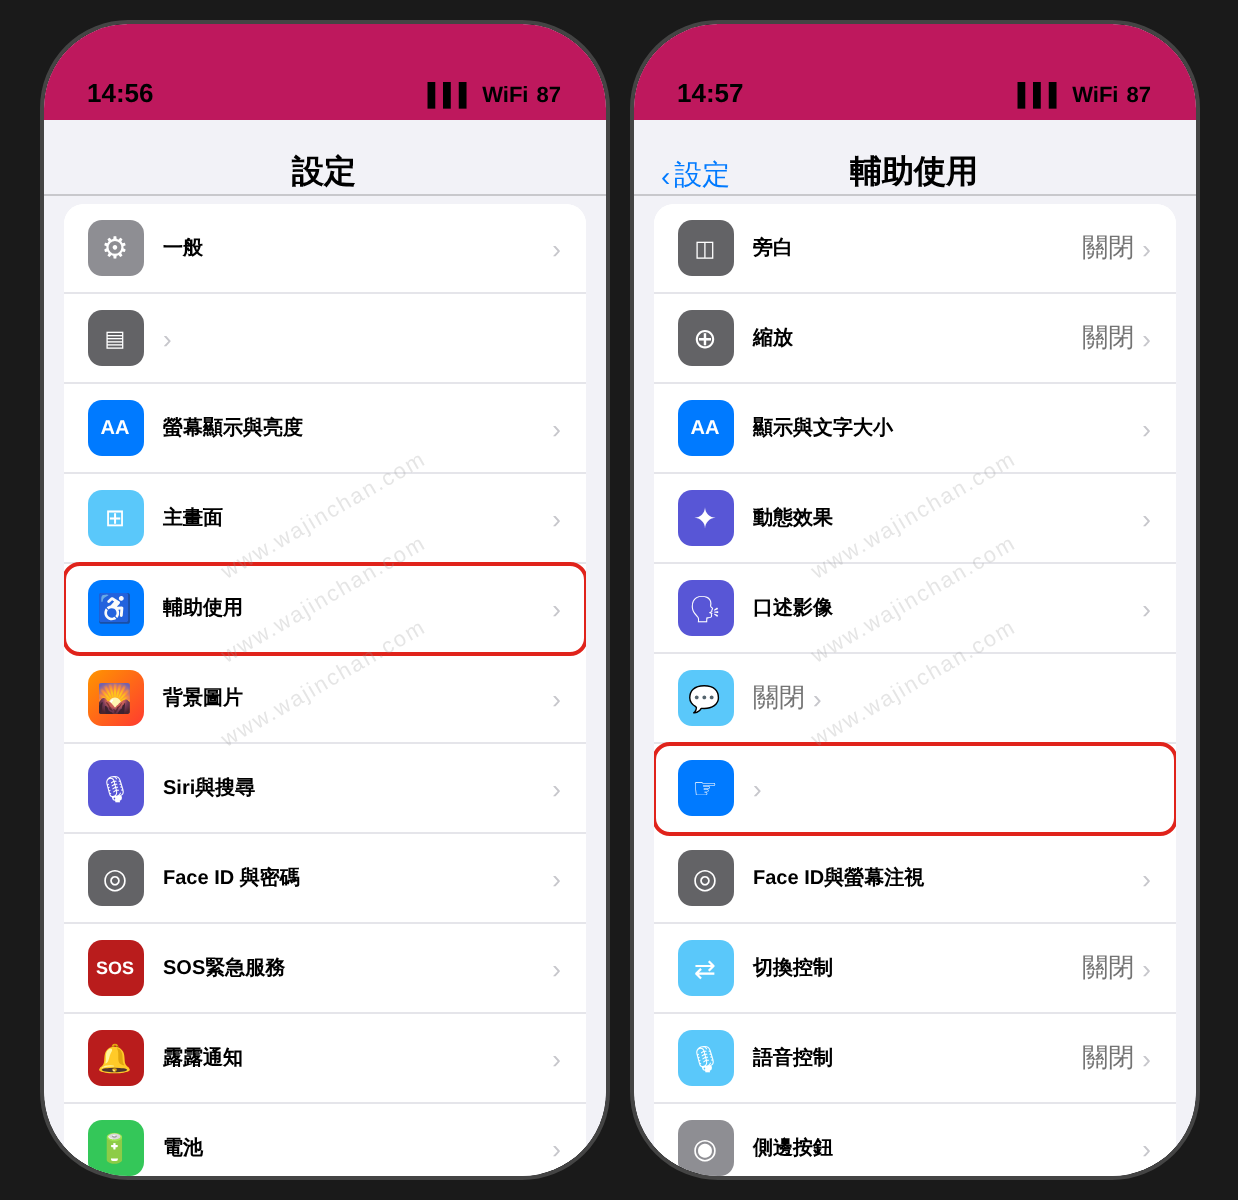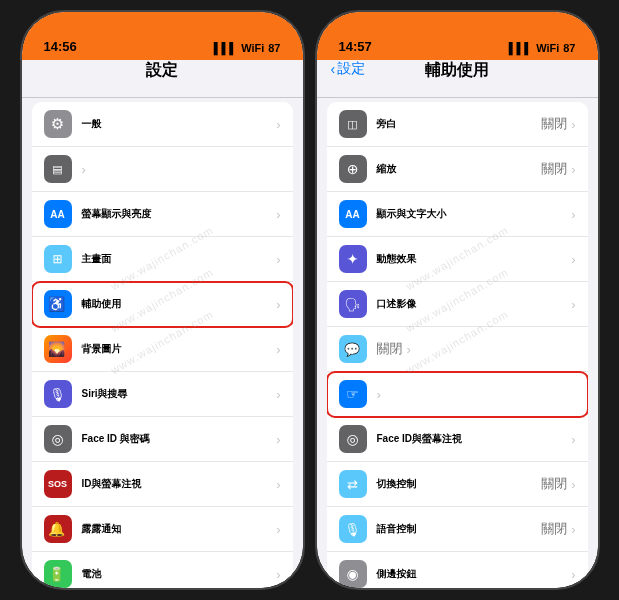--- a/index.html
+++ b/index.html
@@ -30,21 +30,21 @@
       background: #f2f2f7;
       border-radius: 42px;
       overflow: hidden;
       display: flex;
       flex-direction: column;
       position: relative;
     }
     
     .status-bar {
       height: 48px;
-      background: #f97316;
+      background: #be185d;
       display: flex;
       align-items: flex-end;
       justify-content: space-between;
       padding: 0 22px 6px;
       flex-shrink: 0;
       position: relative;
     }
     .notch {
       position: absolute;
       top: 0;
@@ -70,21 +70,21 @@
     .status-icons span {
       font-size: 11px;
       font-weight: 600;
       color: #000;
     }
     
     .nav-bar {
       height: 38px;
       background: #f2f2f7;
       display: flex;
-      align-items: flex-start;
+      align-items: flex-end;
       justify-content: center;
       border-bottom: 1px solid #c8c8cc;
       flex-shrink: 0;
       position: relative;
     }
     .nav-bar-title {
       font-size: 16px;
       font-weight: 600;
       color: #000;
     }
@@ -244,21 +244,21 @@
           <span class="row-label">Siri與搜尋</span>
           <span class="chevron">›</span>
         </div>
         <div class="settings-row">
           <div class="row-icon icon-gray2" style="font-size:14px">◎</div>
           <span class="row-label">Face ID 與密碼</span>
           <span class="chevron">›</span>
         </div>
         <div class="settings-row">
           <div class="row-icon icon-red" style="font-size:9px;font-weight:700">SOS</div>
-          <span class="row-label">ID與螢幕注視</span>
+          <span class="row-label">SOS緊急服務</span>
           <span class="chevron">›</span>
         </div>
         <div class="settings-row">
           <div class="row-icon icon-red" style="font-size:14px">🔔</div>
           <span class="row-label">露露通知</span>
           <span class="chevron">›</span>
         </div>
         <div class="settings-row">
           <div class="row-icon icon-green" style="font-size:14px">🔋</div>
           <span class="row-label">電池</span>

